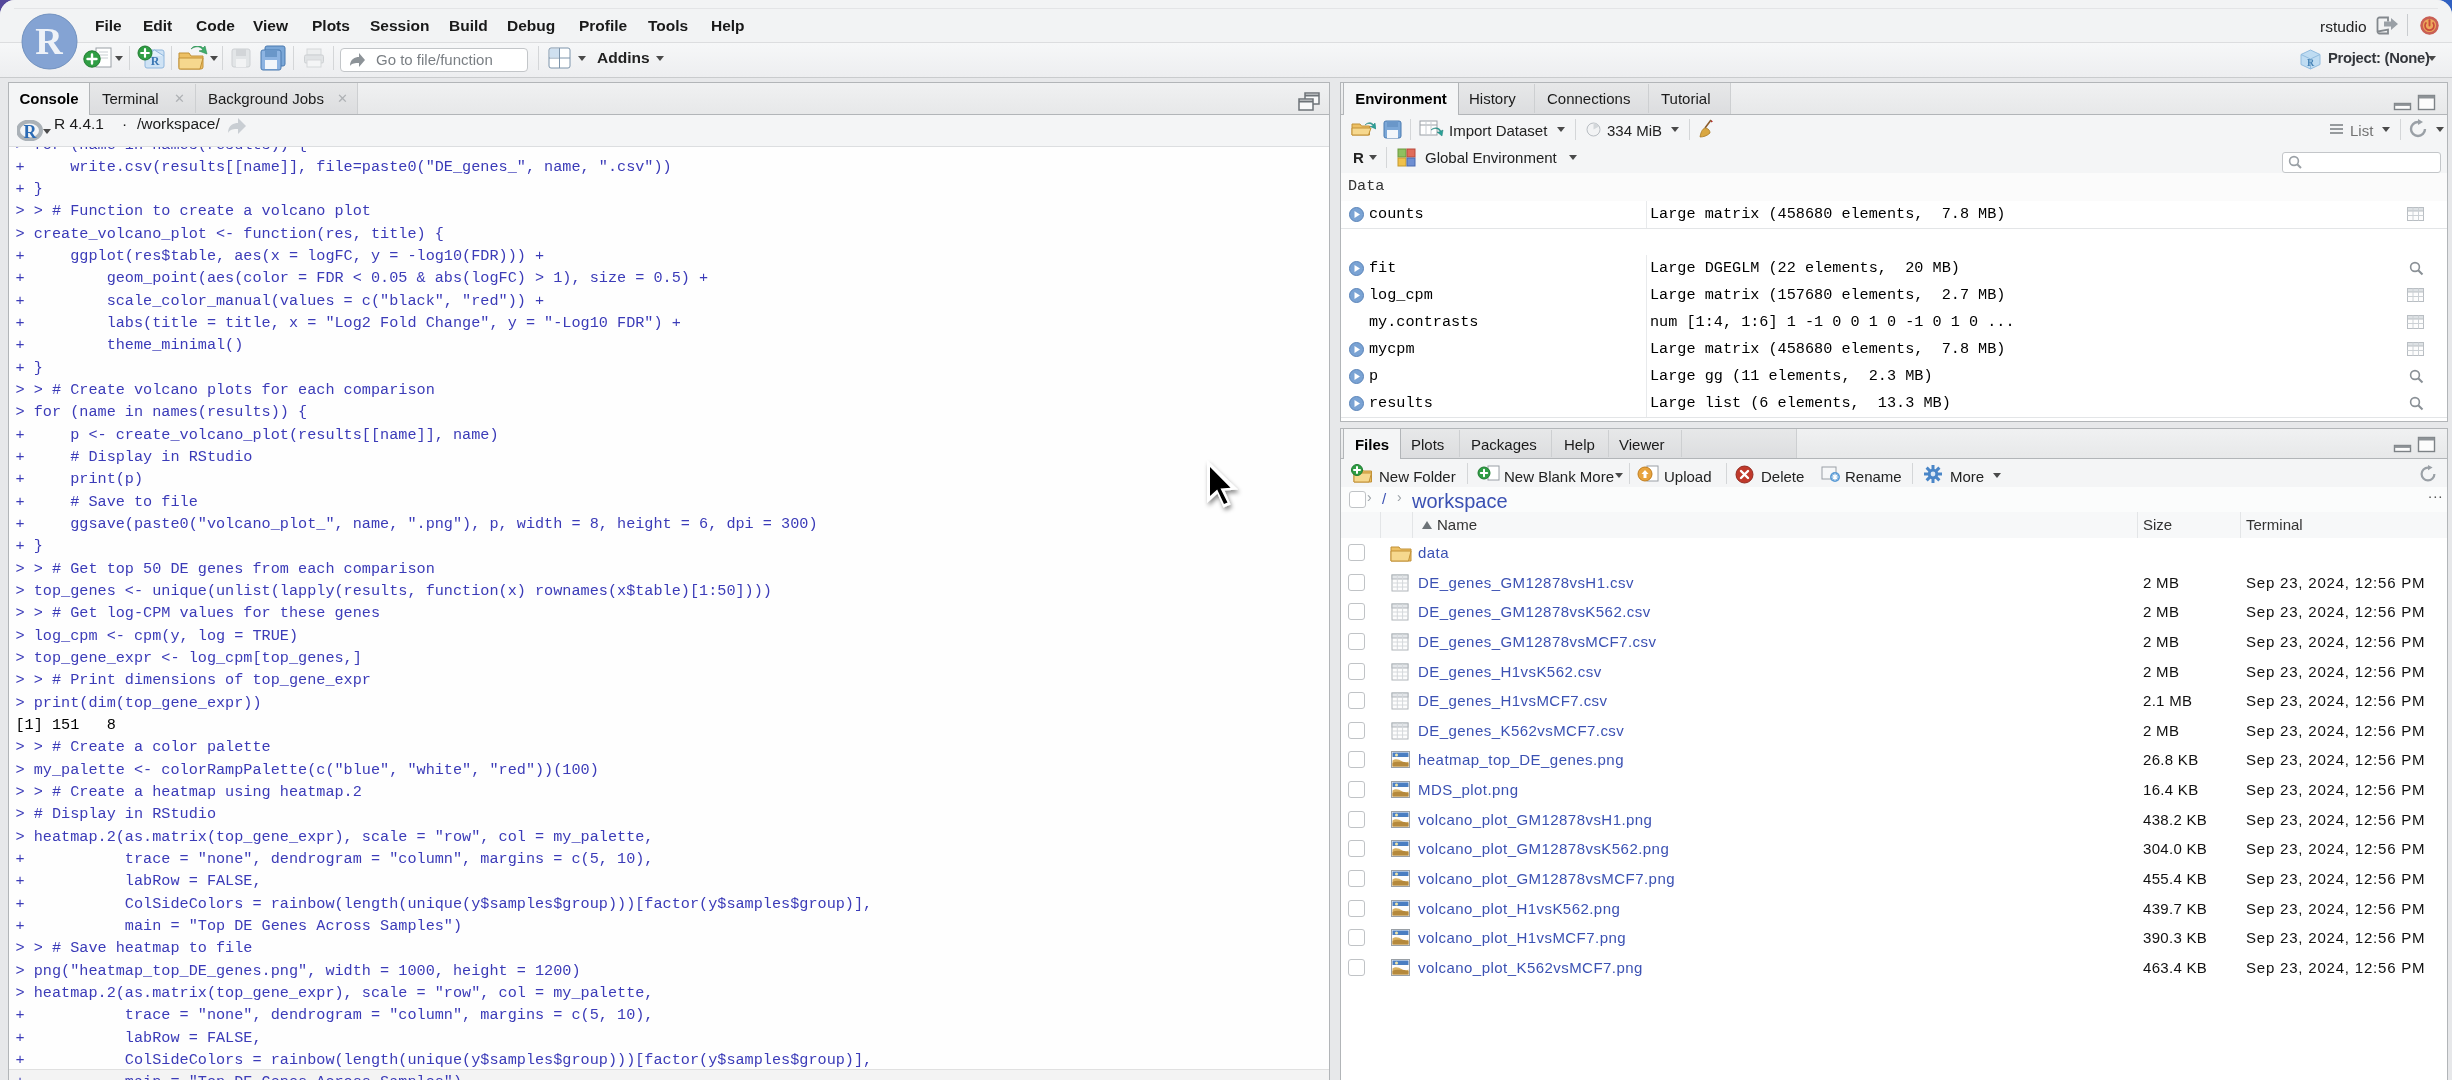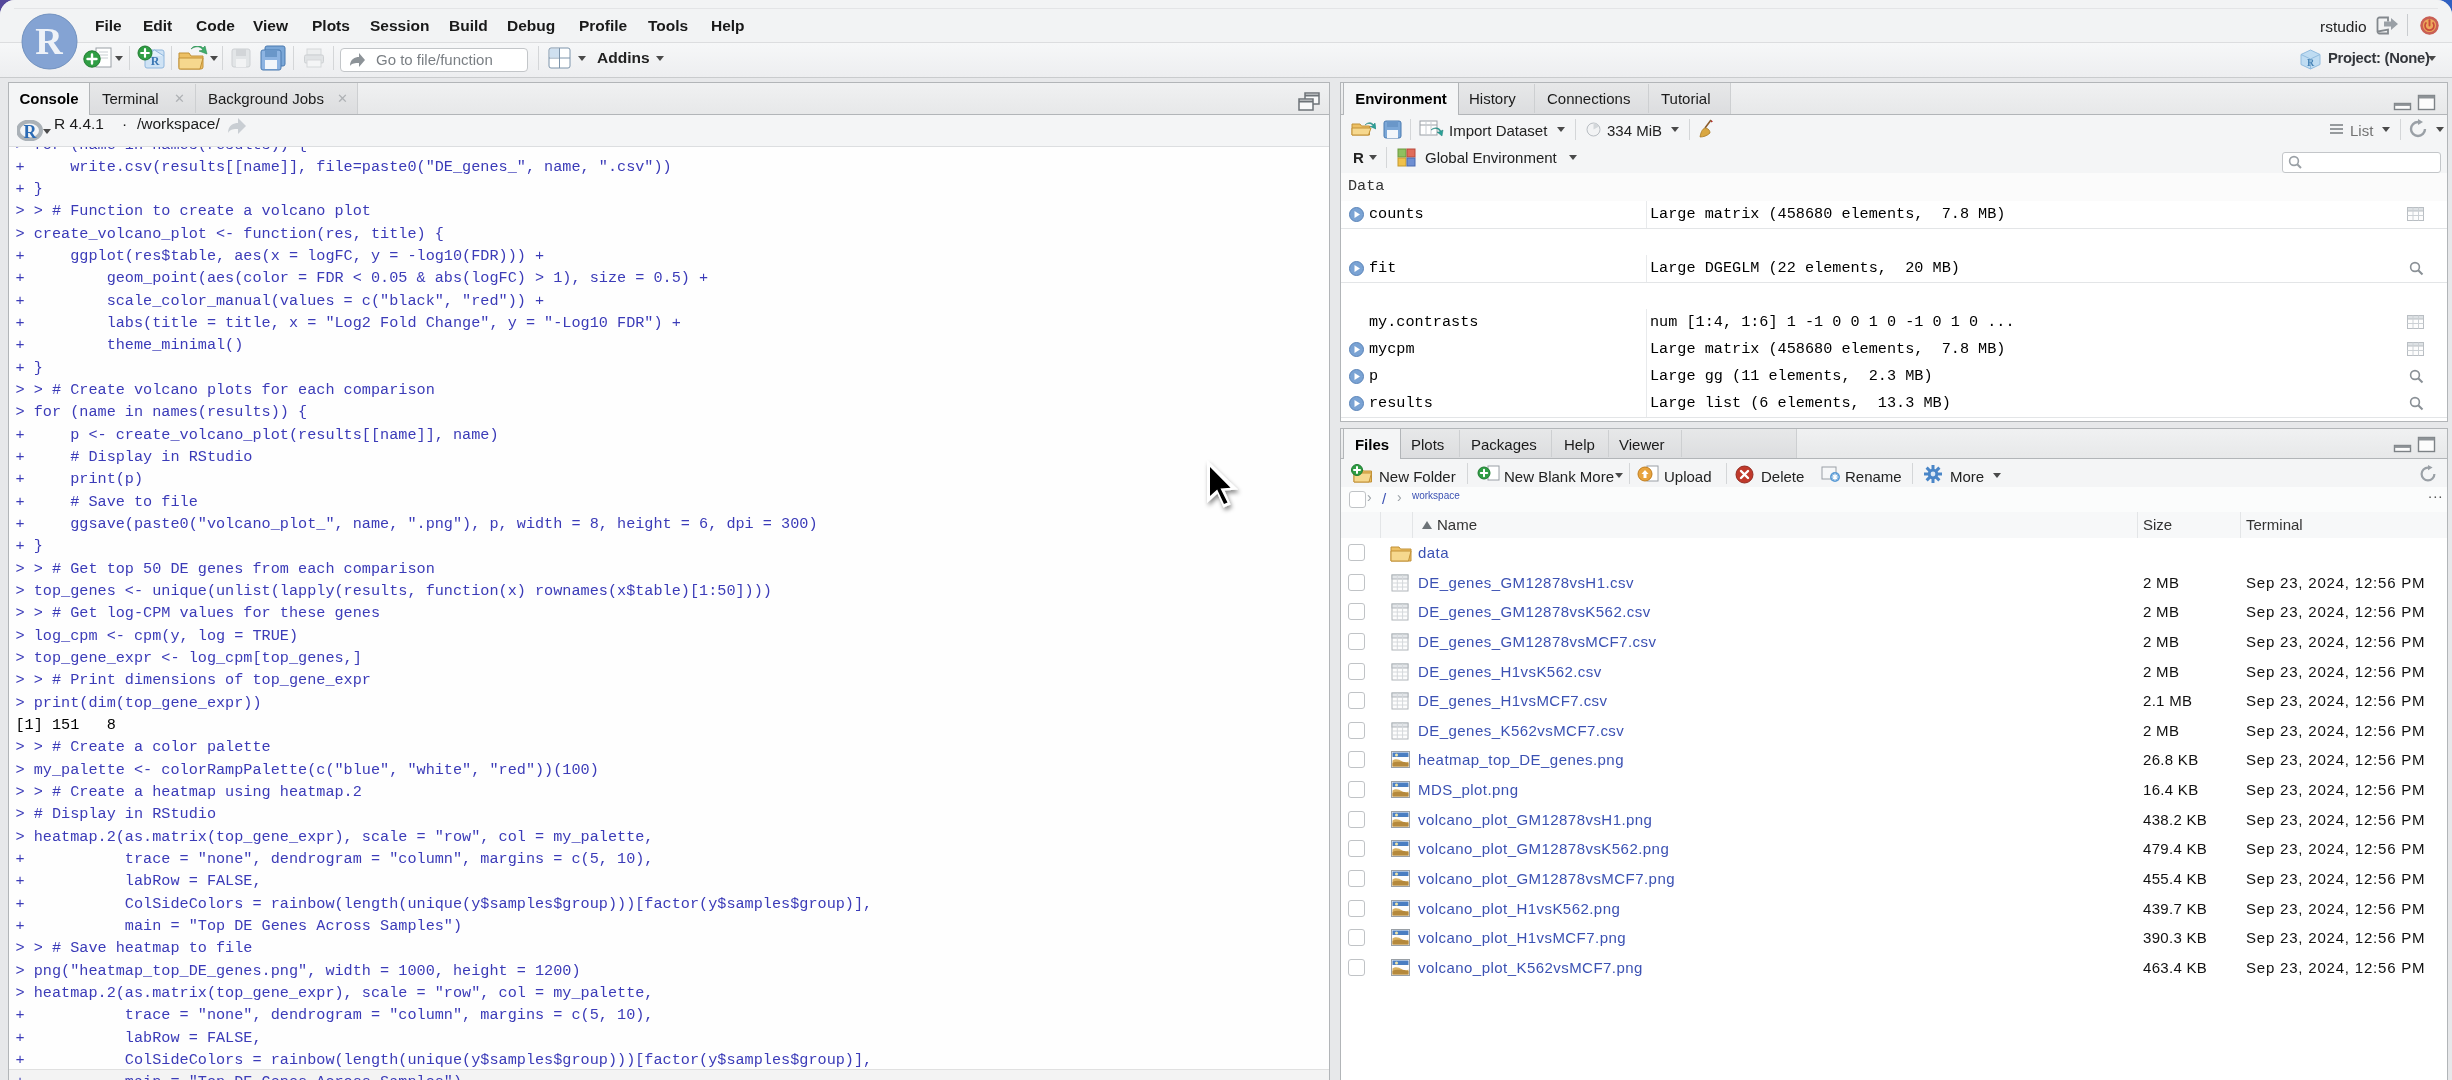--- a/index.html
+++ b/index.html
@@ -328,20 +328,36 @@
 </svg>
       <div class="mono ename">fit</div>
       <div class="mono eval">Large DGEGLM (22 elements,  20 MB)</div>
       <svg class="abs" style="left:1068px;top:6px;" width="15" height="15" viewBox="0 0 15 15">
  <circle cx="6" cy="6" r="4.4" fill="none" stroke="#8a9096" stroke-width="1.6"></circle>
  <line x1="9.2" y1="9.2" x2="13.5" y2="13.5" stroke="#8a9096" stroke-width="2"></line>
 </svg>
       <div class="abs" style="left:305px;top:0;bottom:0;width:1px;background:#e8eaec;"></div>
     </div>
     <div class="abs" style="left:0;right:0;top:199px;"></div>
+    <div class="envrow" style="top:199px;">
+      <svg class="abs" style="left:8px;top:6px;" width="15" height="15" viewBox="0 0 15 15">
+ <circle cx="7.5" cy="7.5" r="7" fill="#7aa3d4" stroke="#5b84b8"></circle>
+ <path d="M5.5 4 L11 7.5 L5.5 11 Z" fill="#fff"></path>
+</svg>
+      <div class="mono ename">log_cpm</div>
+      <div class="mono eval">Large matrix (157680 elements,  2.7 MB)</div>
+      <svg class="abs" style="left:1066px;top:6px;" width="17" height="14" viewBox="0 0 17 14">
+ <rect x="0.5" y="0.5" width="16" height="13" fill="#fdfdfd" stroke="#b9bec3"></rect>
+ <rect x="0.5" y="0.5" width="16" height="3.5" fill="#dde1e4" stroke="#b9bec3"></rect>
+ <line x1="6" y1="0.5" x2="6" y2="13.5" stroke="#ccd1d5"></line>
+ <line x1="11.5" y1="0.5" x2="11.5" y2="13.5" stroke="#ccd1d5"></line>
+ <line x1="0.5" y1="8.5" x2="16.5" y2="8.5" stroke="#ccd1d5"></line>
+</svg>
+      <div class="abs" style="left:305px;top:0;bottom:0;width:1px;background:#e8eaec;"></div>
+    </div>
     <div class="abs" style="left:0;right:0;top:226px;"></div>
     <div class="envrow" style="top:226px;">
       <div class="mono ename">my.contrasts</div>
       <div class="mono eval">num [1:4, 1:6] 1 -1 0 0 1 0 -1 0 1 0 ...</div>
       <svg class="abs" style="left:1066px;top:6px;" width="17" height="14" viewBox="0 0 17 14">
  <rect x="0.5" y="0.5" width="16" height="13" fill="#fdfdfd" stroke="#b9bec3"></rect>
  <rect x="0.5" y="0.5" width="16" height="3.5" fill="#dde1e4" stroke="#b9bec3"></rect>
  <line x1="6" y1="0.5" x2="6" y2="13.5" stroke="#ccd1d5"></line>
  <line x1="11.5" y1="0.5" x2="11.5" y2="13.5" stroke="#ccd1d5"></line>
  <line x1="0.5" y1="8.5" x2="16.5" y2="8.5" stroke="#ccd1d5"></line>
@@ -461,21 +477,21 @@
 <div class="caret" style="left:652px;top:44px;"></div>
 <svg class="abs" style="left:1078px;top:36px;" width="18" height="18" viewBox="0 0 18 18">
  <path d="M9 2.6 a6.4 6.4 0 1 0 6.4 6.4" fill="none" stroke="#9aa0a6" stroke-width="2.2"></path>
  <path d="M9 0 l4.6 2.6 -4.6 2.6 Z" fill="#9aa0a6"></path>
 </svg>
 <div class="abs" style="left:0;right:0;top:58px;height:25px;background:#fbfcfc;border-bottom:1px solid #e6e8ea;"></div>
 <div class="cb" style="left:8px;top:62px;"></div>
 <div class="abs" style="left:26px;top:60px;color:#9aa0a6;font-size:14px;">›</div>
 <div class="abs" style="left:41px;top:61px;font-size:15px;color:#3b51b3;">/</div>
 <div class="abs" style="left:56px;top:60px;color:#9aa0a6;font-size:14px;">›</div>
-<div class="abs" style="left:71px;top:61px;font-size:10px;color:#3b51b3;">workspace</div>
+<div class="abs" style="left:71px;top:61px;font-size:20px;color:#3b51b3;">workspace</div>
 <div class="abs" style="left:1087px;top:55px;font-size:15px;color:#555;letter-spacing:1px;">...</div>
 <div class="abs" style="left:0;right:0;top:83px;height:26px;background:#f7f8f9;border-bottom:1px solid #d6d8da;">
   <div class="abs" style="left:39px;top:0;bottom:0;width:1px;background:#e3e5e7;"></div>
   <div class="abs" style="left:71px;top:0;bottom:0;width:1px;background:#e3e5e7;"></div>
   <div class="abs" style="left:796px;top:0;bottom:0;width:1px;background:#e3e5e7;"></div>
   <div class="abs" style="left:899px;top:0;bottom:0;width:1px;background:#e3e5e7;"></div>
   <svg class="abs" style="left:80px;top:8px;" width="12" height="10">
         <path d="M6 1 L11 9 L1 9 Z" fill="#6d7378"></path>
       </svg>
   <div class="abs" style="left:96px;top:4px;font-size:15px;color:#333;">Name</div>
@@ -617,21 +633,21 @@
     <div class="frow" style="top:405.3px;">
       <div class="cb"></div>
       <svg class="abs" style="left:50px;top:6px;" width="19" height="17" viewBox="0 0 19 17">
  <rect x="0.5" y="0.5" width="18" height="16" fill="#fdfdfd" stroke="#9aa0a6"></rect>
  <rect x="1.5" y="1.5" width="16" height="4.5" fill="#4a7ec2"></rect>
  <path d="M1.5 9.5 c3 -2.5 7 -1 9 0.5 c3 2 5 1.5 7 0.5 v5 h-16 Z" fill="#d8b060"></path>
  <path d="M1.5 12 c4 -2 12 -1 16 0 v3.5 h-16 Z" fill="#b5893c"></path>
  <circle cx="5.5" cy="4" r="1.5" fill="#f0e6a8"></circle>
 </svg>
       <div class="fname">volcano_plot_GM12878vsK562.png</div>
-      <div class="fsize">479.4 KB</div>
+      <div class="fsize">304.0 KB</div>
       <div class="fdate">Sep 23, 2024, 12:56 PM</div>
     </div>
     <div class="frow" style="top:434.9px;">
       <div class="cb"></div>
       <svg class="abs" style="left:50px;top:6px;" width="19" height="17" viewBox="0 0 19 17">
  <rect x="0.5" y="0.5" width="18" height="16" fill="#fdfdfd" stroke="#9aa0a6"></rect>
  <rect x="1.5" y="1.5" width="16" height="4.5" fill="#4a7ec2"></rect>
  <path d="M1.5 9.5 c3 -2.5 7 -1 9 0.5 c3 2 5 1.5 7 0.5 v5 h-16 Z" fill="#d8b060"></path>
  <path d="M1.5 12 c4 -2 12 -1 16 0 v3.5 h-16 Z" fill="#b5893c"></path>
  <circle cx="5.5" cy="4" r="1.5" fill="#f0e6a8"></circle>

